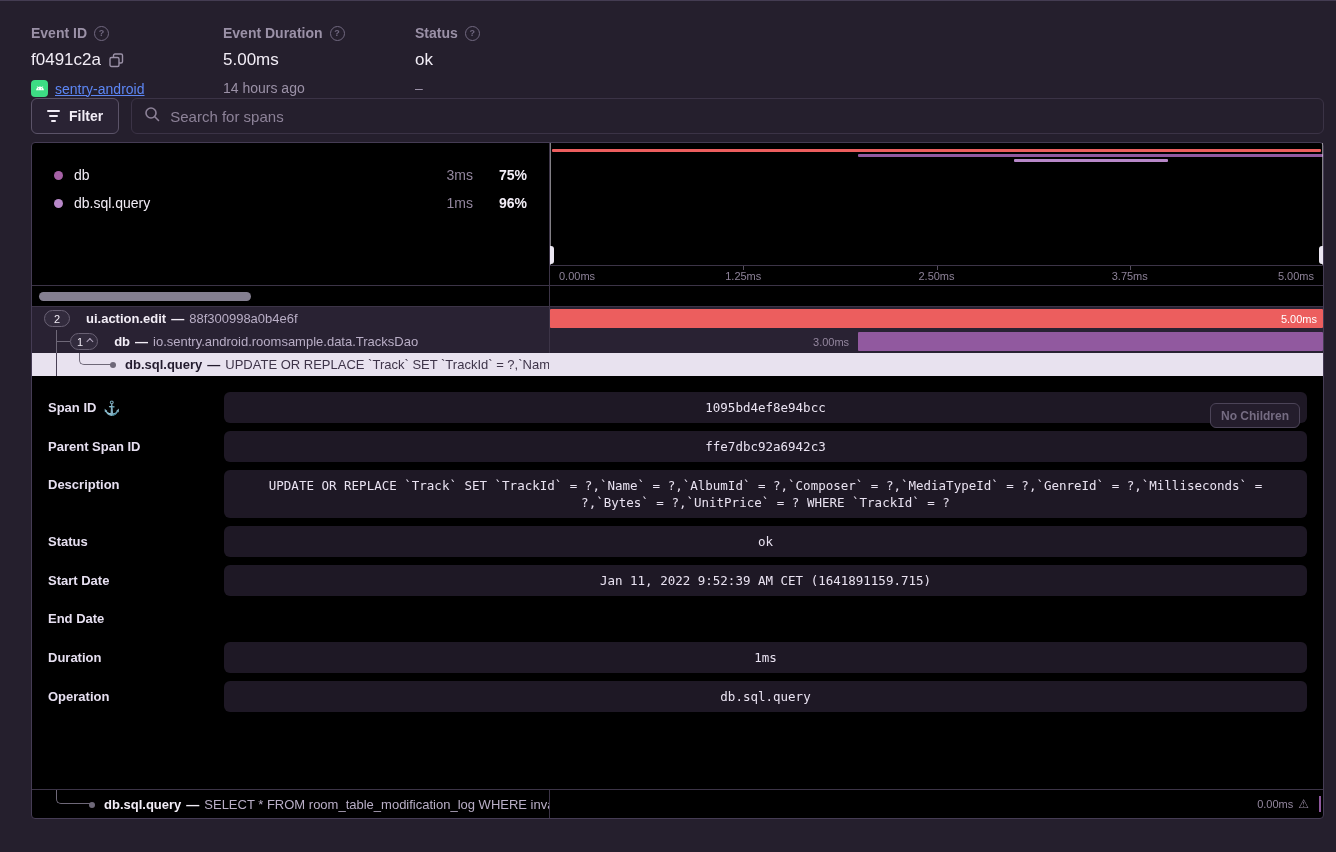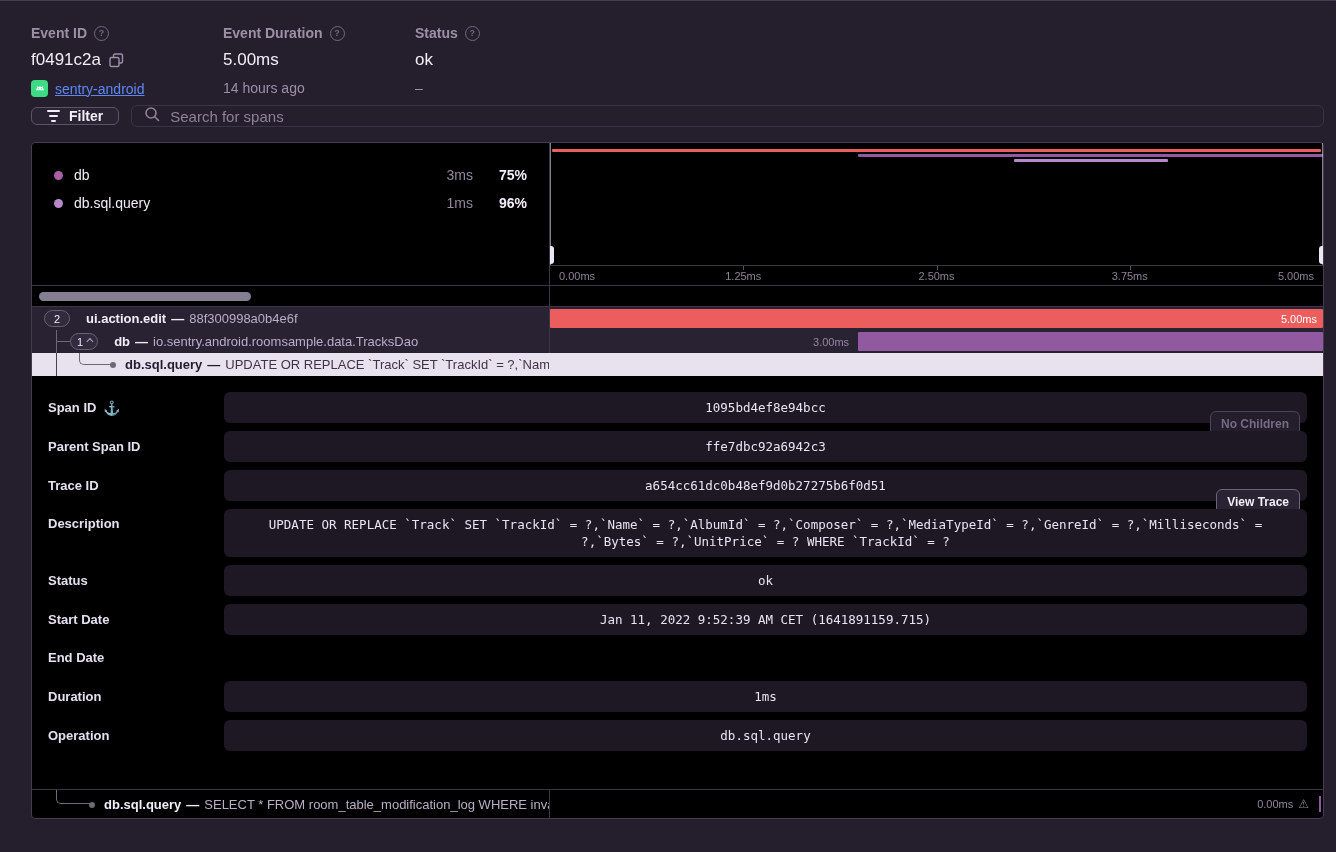--- a/index.html
+++ b/index.html
@@ -22,21 +22,21 @@
   .q-icon { width:15px; height:15px; border:1.5px solid #716880; border-radius:50%; display:inline-flex;
             align-items:center; justify-content:center; font-size:9px; font-weight:bold; color:#716880; }
   .eh-value { margin-top:9px; font-size:17px; color:#f2edf6; display:flex; align-items:center; gap:8px; }
   .eh-sub { margin-top:10px; font-size:14px; color:#9b91a7; display:flex; align-items:center; gap:7px; }
   .copy-icon svg { display:block; }
   .android-badge { width:17px; height:17px; border-radius:4px; background:#3ddc84; display:inline-flex;
                    align-items:center; justify-content:center; }
   .project-link { color:#5d87f5; font-size:14px; }
 
   
-  .toolbar { display:flex; gap:12px; margin:0 12px 8px 31px; height:36px;align-items:center; }
+  .toolbar { display:flex; gap:12px; margin:0 12px 8px 31px; height:36px; }
   .filter-btn { display:flex; align-items:center; gap:9px; padding:0 15px; background:#2a2334;
                 border:1px solid #5b5368; border-radius:6px; font-size:14px; font-weight:bold; color:#f2edf6; cursor:pointer; }
   .filter-icon { display:inline-flex; flex-direction:column; gap:3px; }
   .filter-icon i { display:block; height:2px; background:#f2edf6; border-radius:1px; }
   .filter-icon i:nth-child(1){ width:13px; } .filter-icon i:nth-child(2){ width:9px; margin:0 auto; }
   .filter-icon i:nth-child(3){ width:5px; margin:0 auto; }
   .search-box { flex:1; display:flex; align-items:center; gap:10px; border:1px solid #3b3346;
                 border-radius:6px; padding:0 12px; background:#251f2d; }
   .search-box input { flex:1; background:transparent; border:none; outline:none; color:#e9e2f1;
                       font-size:15px; font-family:"Liberation Sans", sans-serif; }
@@ -105,21 +105,21 @@
                    justify-content:flex-end; font-size:11px; color:#94879f; padding-right:7px; }
   .span-row.selected .bar-label-out { color:#3e3449; }
 
   
   .details { padding:16px 16px 0 16px; height:413px; }
   .field-row { display:grid; grid-template-columns:176px 1fr; margin-bottom:8px; position:relative; }
   .field-label { font-size:13px; font-weight:bold; color:#e6dff0; line-height:30px; display:flex; align-items:center; gap:7px; }
   .anchor-icon { color:#9b91a7; font-size:14px; font-weight:normal; }
   .field-value { background:#1e1825; border-radius:6px; padding:7px 11px; font-size:12.5px; color:#e9e2f1;
                  line-height:17px; min-height:30px; }
-  .field-action { position:absolute; right:7px; top:19px; height:25px; padding:4px 10px; border-radius:6px;
+  .field-action { position:absolute; right:7px; top:11px; height:25px; padding:4px 10px; border-radius:6px;
                   font-size:12px; font-weight:bold; display:flex; align-items:center;
                   font-family:"Liberation Sans", sans-serif; }
   .field-action.disabled { border:1px solid #4c4458; color:#756c82; background:#241d2c; }
   .field-action.primary { border:1px solid #6b6377; color:#f2edf6; background:#2a2334; cursor:pointer; }
 
   
   .bottom-row { height:29px; border-top:1px solid #3c3447; }
   .bottom-row .left { display:flex; align-items:center; white-space:nowrap; overflow:hidden; position:relative; }
   .bottom-row .right { position:relative; }
   .bottom-duration { position:absolute; right:14px; top:0; bottom:0; display:flex; align-items:center; gap:5px;
@@ -311,27 +311,20 @@
       <span class="field-action disabled">No Children</span>
     </div>
 
     <div class="field-row">
       <div class="field-label">
           <span>Parent Span ID</span>
         </div>
       <div class="field-value mono">ffe7dbc92a6942c3</div>
     </div>
 
-    <div class="field-row">
-      <div class="field-label">
-          <span>Trace ID</span>
-        </div>
-      <div class="field-value mono">a654cc61dc0b48ef9d0b27275b6f0d51</div>
-      <button class="field-action primary">View Trace</button>
-    </div>
 
     <div class="field-row">
       <div class="field-label" style="align-self:start;">
           <span>Description</span>
         </div>
       <div class="field-value mono">UPDATE OR REPLACE `Track` SET `TrackId` = ?,`Name` = ?,`AlbumId` = ?,`Composer` = ?,`MediaTypeId` = ?,`GenreId` = ?,`Milliseconds` = ?,`Bytes` = ?,`UnitPrice` = ? WHERE `TrackId` = ?</div>
     </div>
 
     <div class="field-row">
       <div class="field-label">

